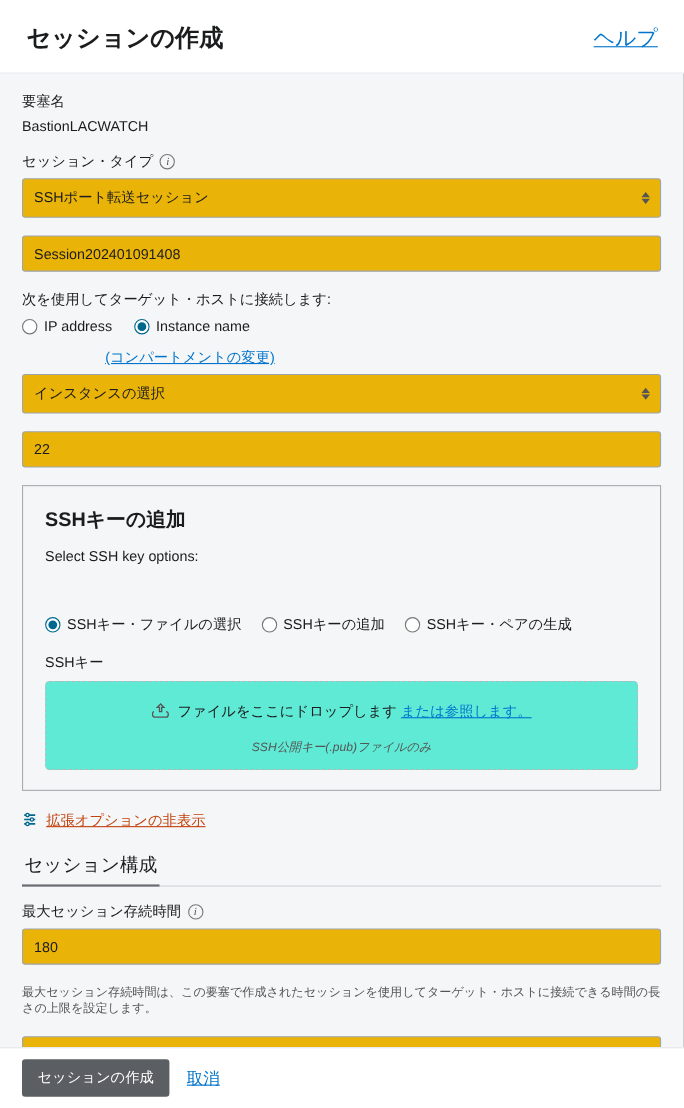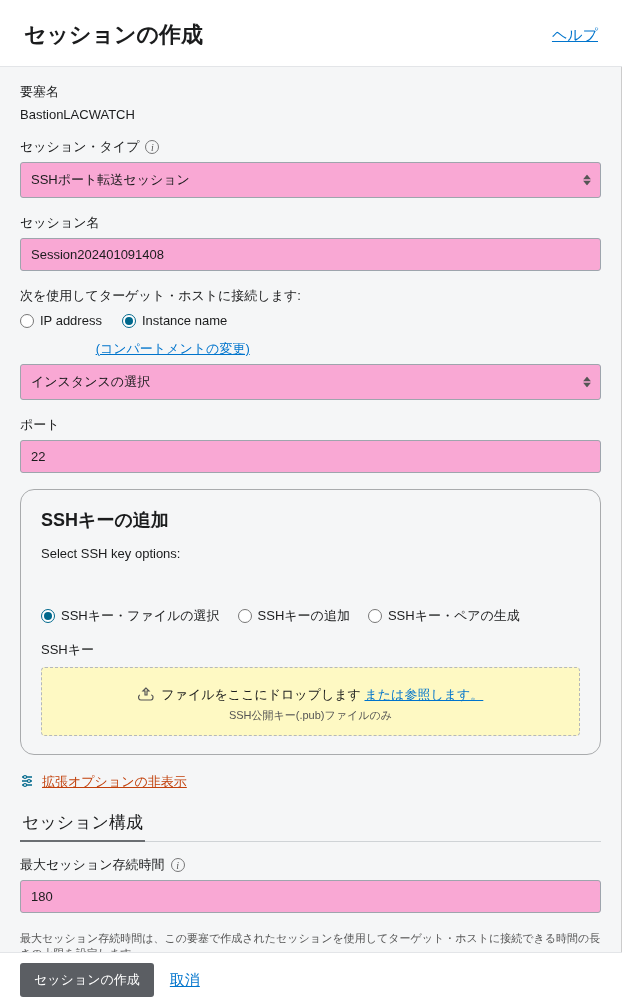--- a/index.html
+++ b/index.html
@@ -18,21 +18,21 @@
       border-bottom: 1px solid #e3e5e8;
     }
     .header h1 {
       font-size: 22px;
       font-weight: 600;
       color: #1b1c1d;
     }
     .help-link {
       color: #0074cc;
       text-decoration: underline;
-      font-size: 15px;
+      font-size: 19px;
     }
     .content {
       background: #f5f6f7;
       padding: 16px 20px 20px 20px;
       border-right: 1px solid #ccc;
     }
     .block { margin-bottom: 16px; }
     .label {
       font-size: 13px;
       color: #1b1c1d;
@@ -54,21 +54,21 @@
       border-radius: 50%;
       font-size: 10px;
       align-items: center;
       justify-content: center;
       color: #555;
       font-style: italic;
       font-family: Georgia, serif;
     }
     .select, .input {
       width: 100%;
-      background: #f9a8d4;
+      background: #eab308;
       border: 1px solid #9ea5ad;
       border-radius: 3px;
       padding: 8px 30px 8px 10px;
       font-size: 13px;
       color: #1b1c1d;
       position: relative;
     }
     .select-wrap { position: relative; }
     .chevrons {
       position: absolute;
@@ -125,51 +125,52 @@
       width: 60px;
       height: 1px;
     }
     .link {
       color: #0074cc;
       text-decoration: underline;
       cursor: pointer;
     }
     .ssh-section {
       border: 1px solid #a9abad;
-      border-radius: 14px;
+      border-radius: 0;
       padding: 18px 20px;
       margin-top: 12px;
       margin-bottom: 18px;
       background: #f5f6f7;
     }
     .ssh-section h2 {
       font-size: 18px;
       font-weight: 600;
       margin-bottom: 14px;
     }
     .ssh-opts-label {
       font-size: 13px;
       margin-bottom: 8px;
     }
     .dropzone {
       border: 1px dashed #b5b8bb;
       border-radius: 4px;
-      background: #fef9c3;
+      background: #5eead4;
       padding: 18px 12px 12px 12px;
       text-align: center;
       margin-top: 8px;
     }
     .dropzone-main {
       font-size: 13px;
       color: #1b1c1d;
     }
     .dropzone-sub {
       font-size: 11px;
       color: #555;
-      margin-top: 4px;
+      font-style: italic;
+      margin-top: 16px;
     }
     .upload-icon {
       display: inline-block;
       vertical-align: middle;
       margin-right: 4px;
     }
     .adv-toggle {
       display: flex;
       align-items: flex-end;
       gap: 8px;
@@ -256,21 +257,20 @@
             <path d="M0 5 L4 0 L8 5 Z" fill="#555"></path>
           </svg>
         <svg viewBox="0 0 8 5">
             <path d="M0 0 L4 5 L8 0 Z" fill="#555"></path>
           </svg>
       </span>
     </div>
   </div>
 
   <div class="block">
-    <div class="label">セッション名</div>
     <input class="input" type="text" value="Session202401091408" style="">
   </div>
 
   <div class="block">
     <div class="label">次を使用してターゲット・ホストに接続します:</div>
     <div class="radio-row">
       <label class="radio">
         <span class="radio-circle"></span>
         <span>IP address</span>
       </label>
@@ -294,21 +294,20 @@
             <path d="M0 5 L4 0 L8 5 Z" fill="#555"></path>
           </svg>
         <svg viewBox="0 0 8 5">
             <path d="M0 0 L4 5 L8 0 Z" fill="#555"></path>
           </svg>
       </span>
     </div>
   </div>
 
   <div class="block">
-    <div class="label">ポート</div>
     <input class="input" type="text" value="22" style="">
   </div>
 
   <div class="ssh-section">
     <h2>SSHキーの追加</h2>
     <div class="ssh-opts-label">Select SSH key options:</div>
     <div class="radio-row" style="gap:18px;margin-top:46px;">
       <label class="radio">
         <span class="radio-circle checked"></span>
         <span>SSHキー・ファイルの選択</span>

